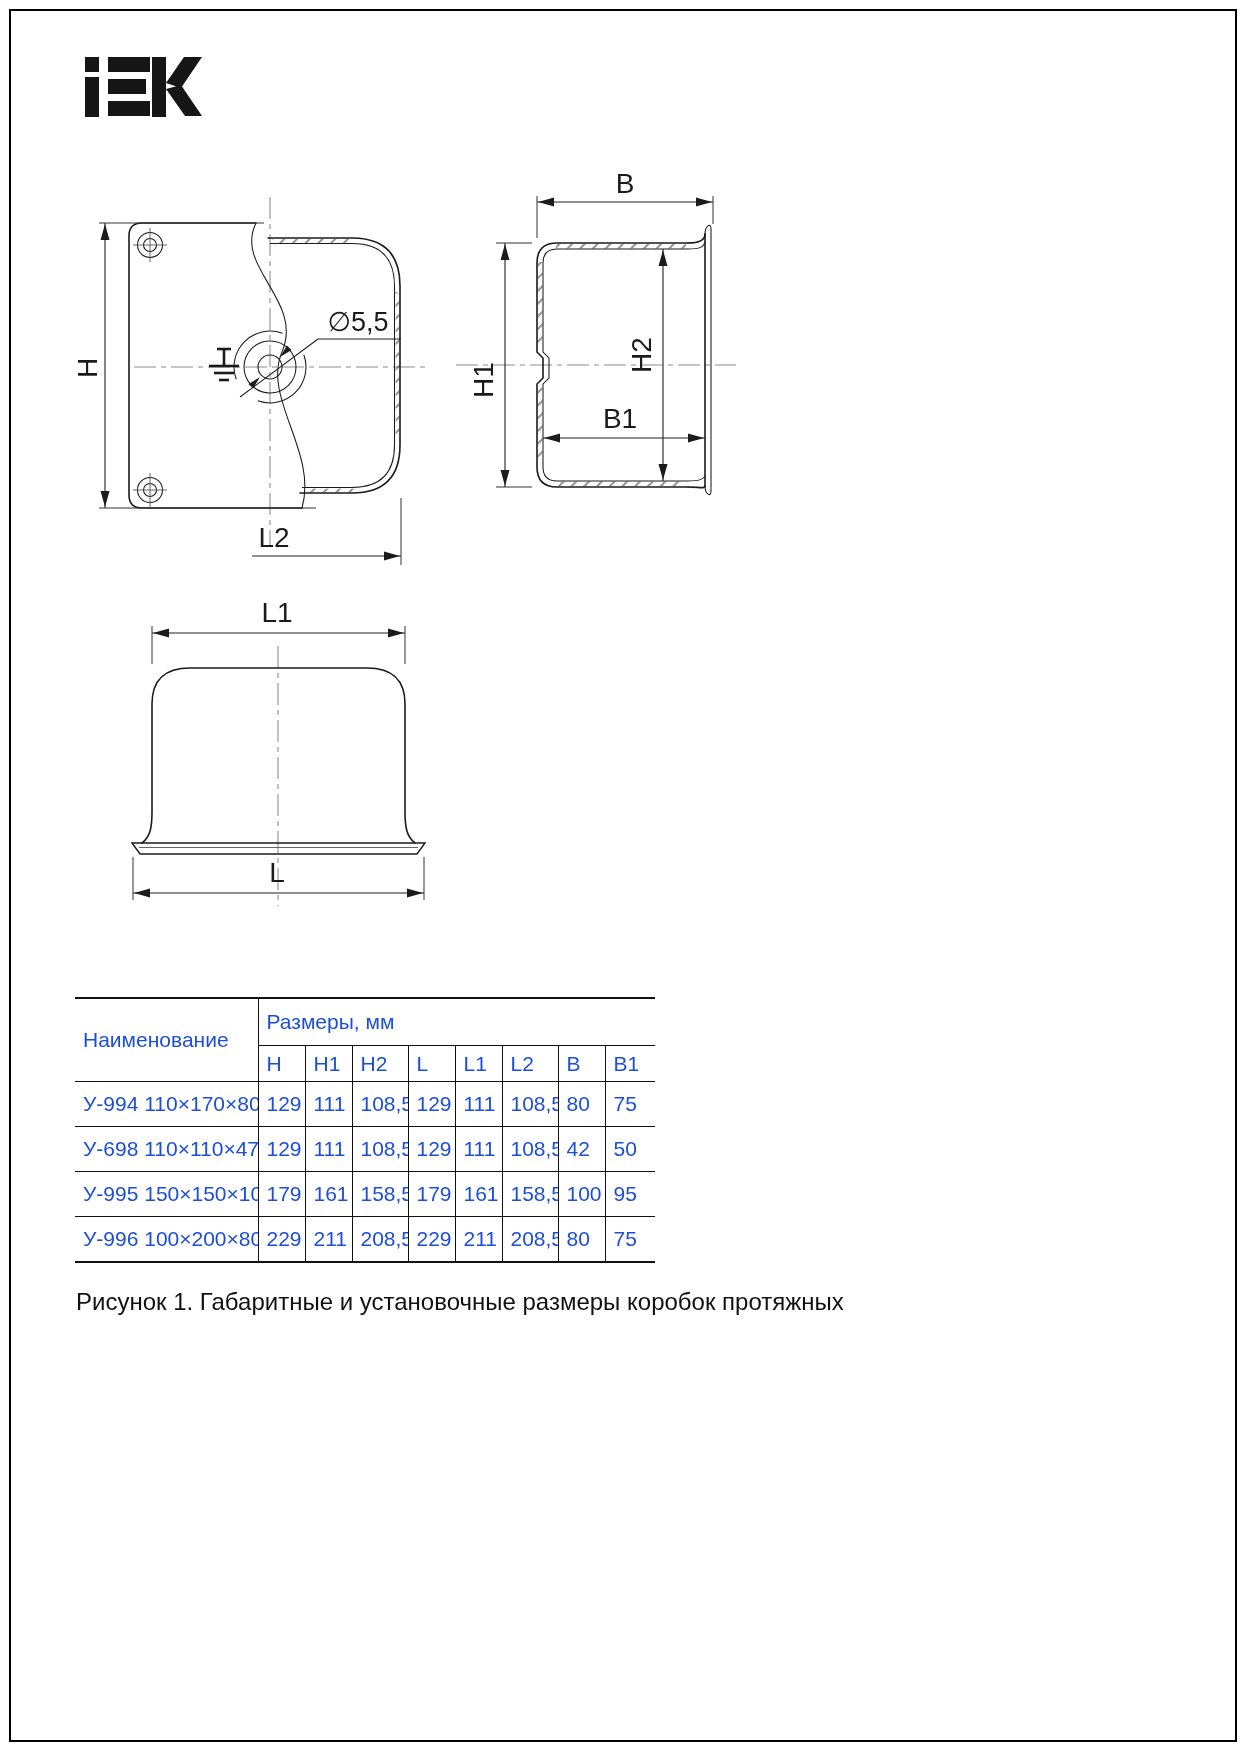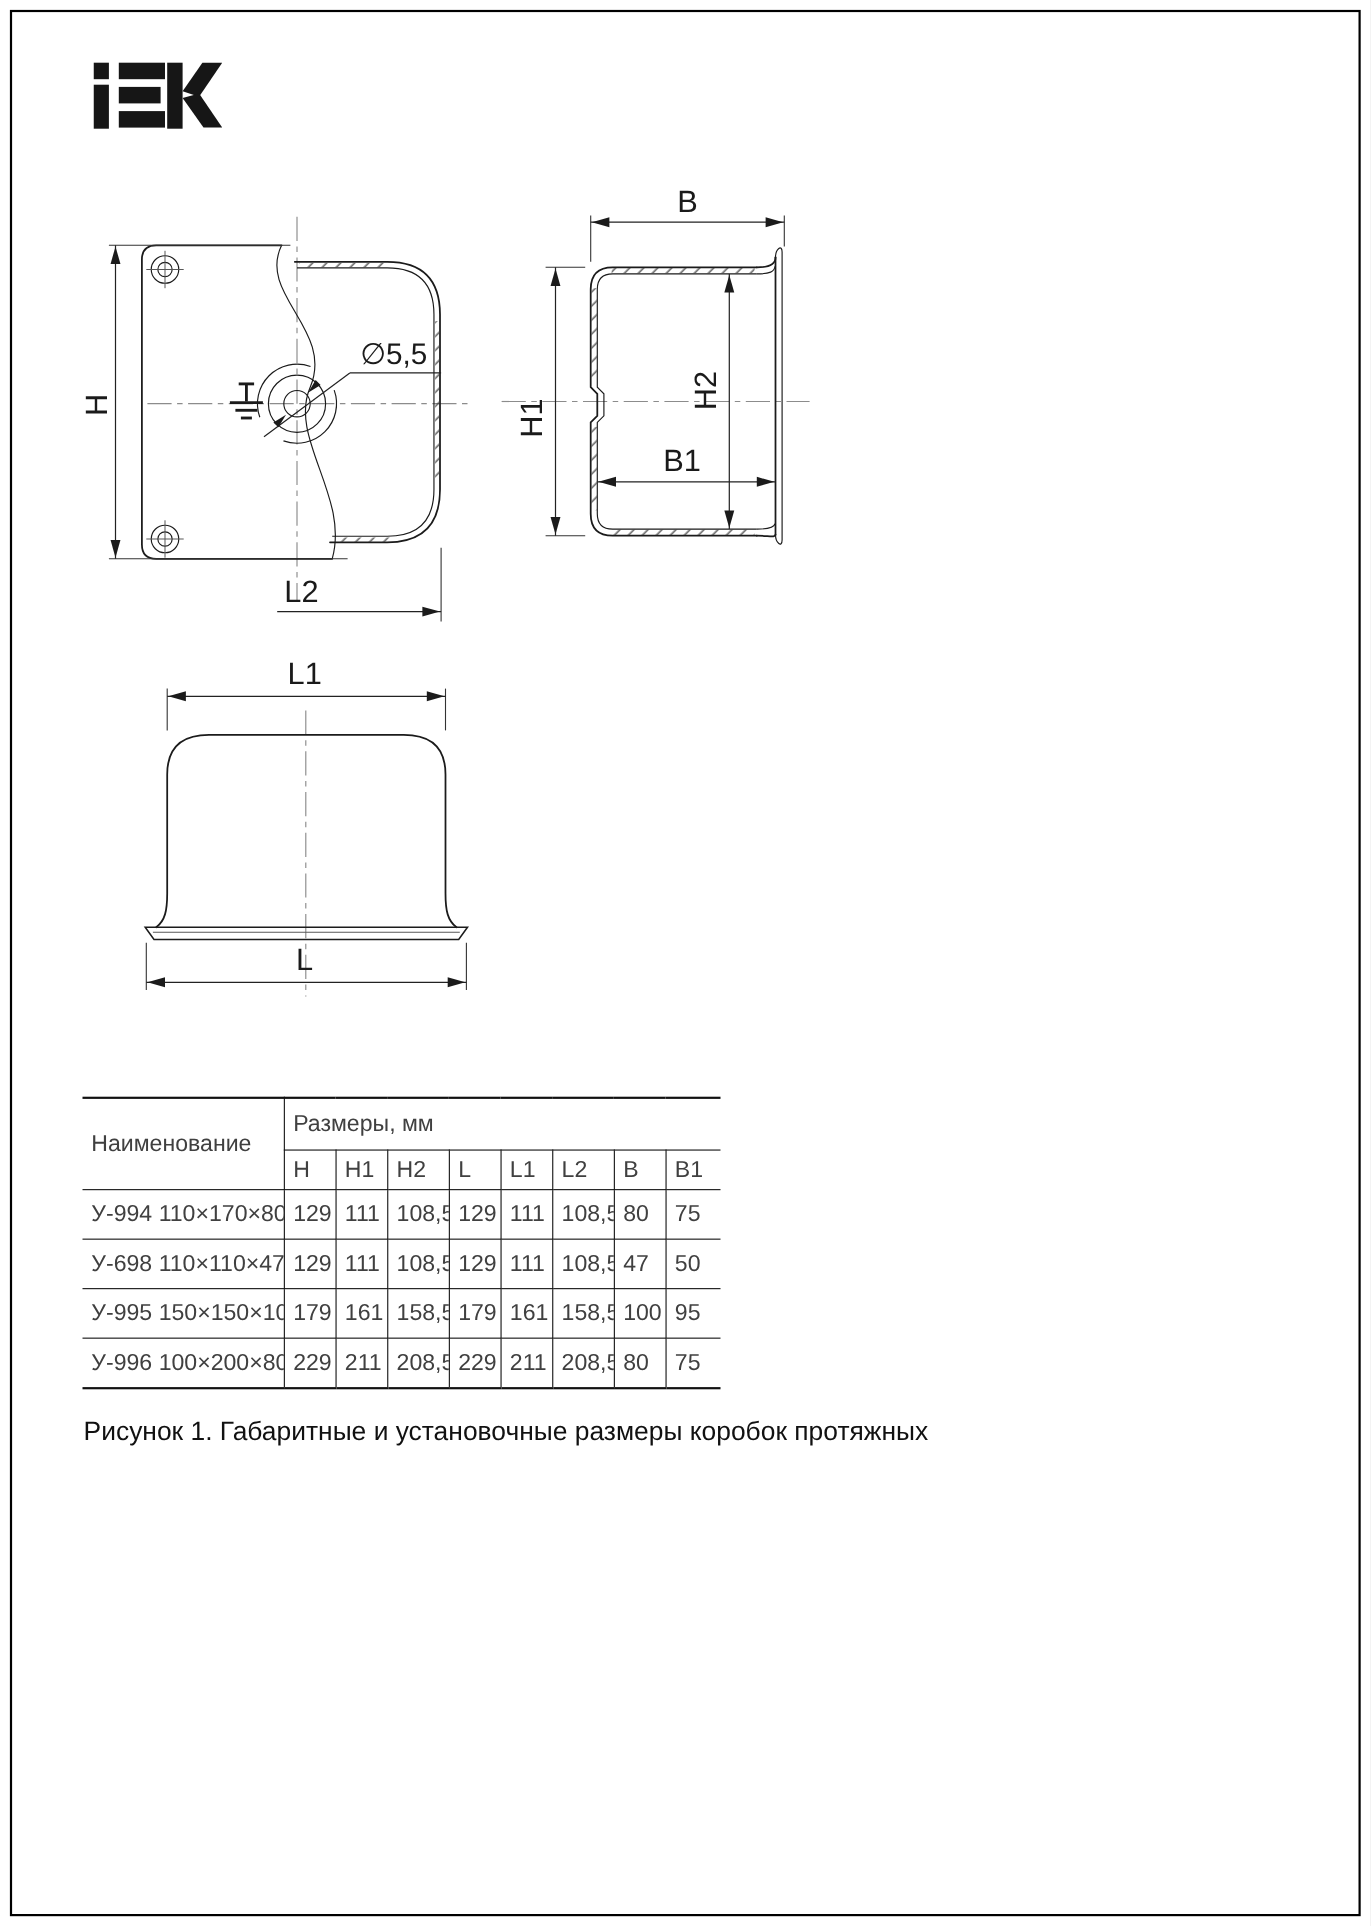--- a/index.html
+++ b/index.html
@@ -22,21 +22,21 @@
   .cl{stroke:#8c8c8c;stroke-width:1.05;fill:none;stroke-dasharray:22 5 5 5;}
   .arr{fill:#1b1b1b;stroke:none;}
   .gnd{stroke:#1b1b1b;stroke-width:2.6;fill:none;}
   text.dlabel{font:28px "Liberation Sans",sans-serif;fill:#1a1a1a;}
   text.dsmall{font:27px "Liberation Sans",sans-serif;fill:#1a1a1a;}
 
   
   table.dims{
     position:absolute;left:75px;top:997px;width:580px;
     border-collapse:collapse;table-layout:fixed;
-    font:21px "Liberation Sans",sans-serif;color:#404040;
+    font:21px "Liberation Sans",sans-serif;color:#1d4ed8;
     border-top:2.5px solid #111;
   }
   table.dims td{
     border:1.5px solid #111;border-top:none;
     padding:2px 6px 2px 8px;vertical-align:middle;white-space:nowrap;overflow:hidden;
   }
   table.dims td:first-child{border-left:none;}
   table.dims td:last-child{border-right:none;}
   table.dims tr:last-child td{border-bottom:2px solid #111;}
   td.name-h{vertical-align:top;padding-top:10px;height:76px;}
@@ -259,21 +259,21 @@
         <td>75</td>
       </tr>
       <tr class="datarow">
         <td>У-698 110×110×47</td>
         <td>129</td>
         <td>111</td>
         <td>108,5</td>
         <td>129</td>
         <td>111</td>
         <td>108,5</td>
-        <td>47</td>
+        <td>42</td>
         <td>50</td>
       </tr>
       <tr class="datarow">
         <td>У-995 150×150×100</td>
         <td>179</td>
         <td>161</td>
         <td>158,5</td>
         <td>179</td>
         <td>161</td>
         <td>158,5</td>

